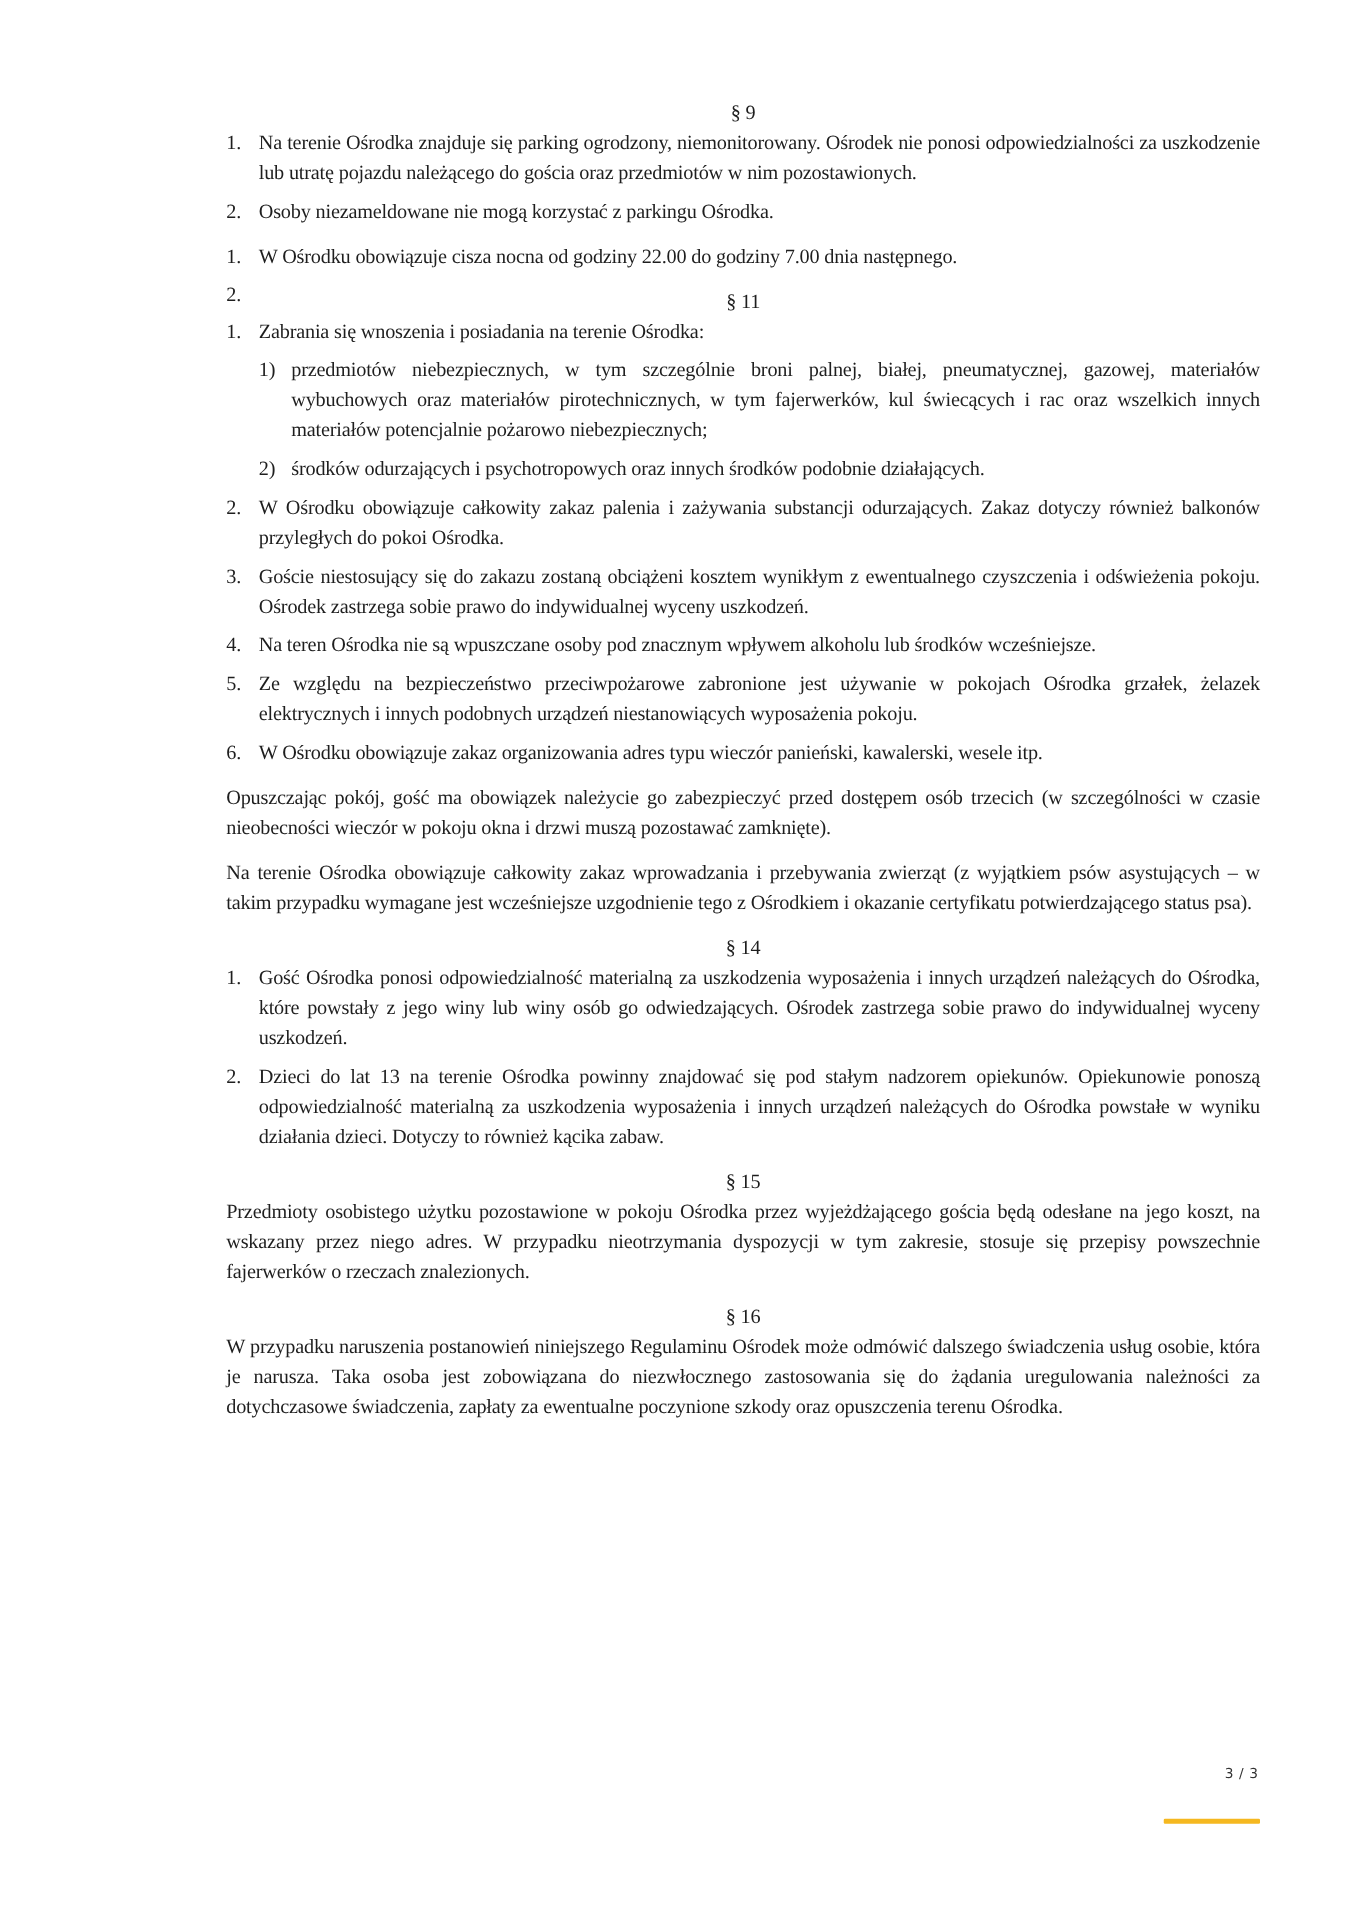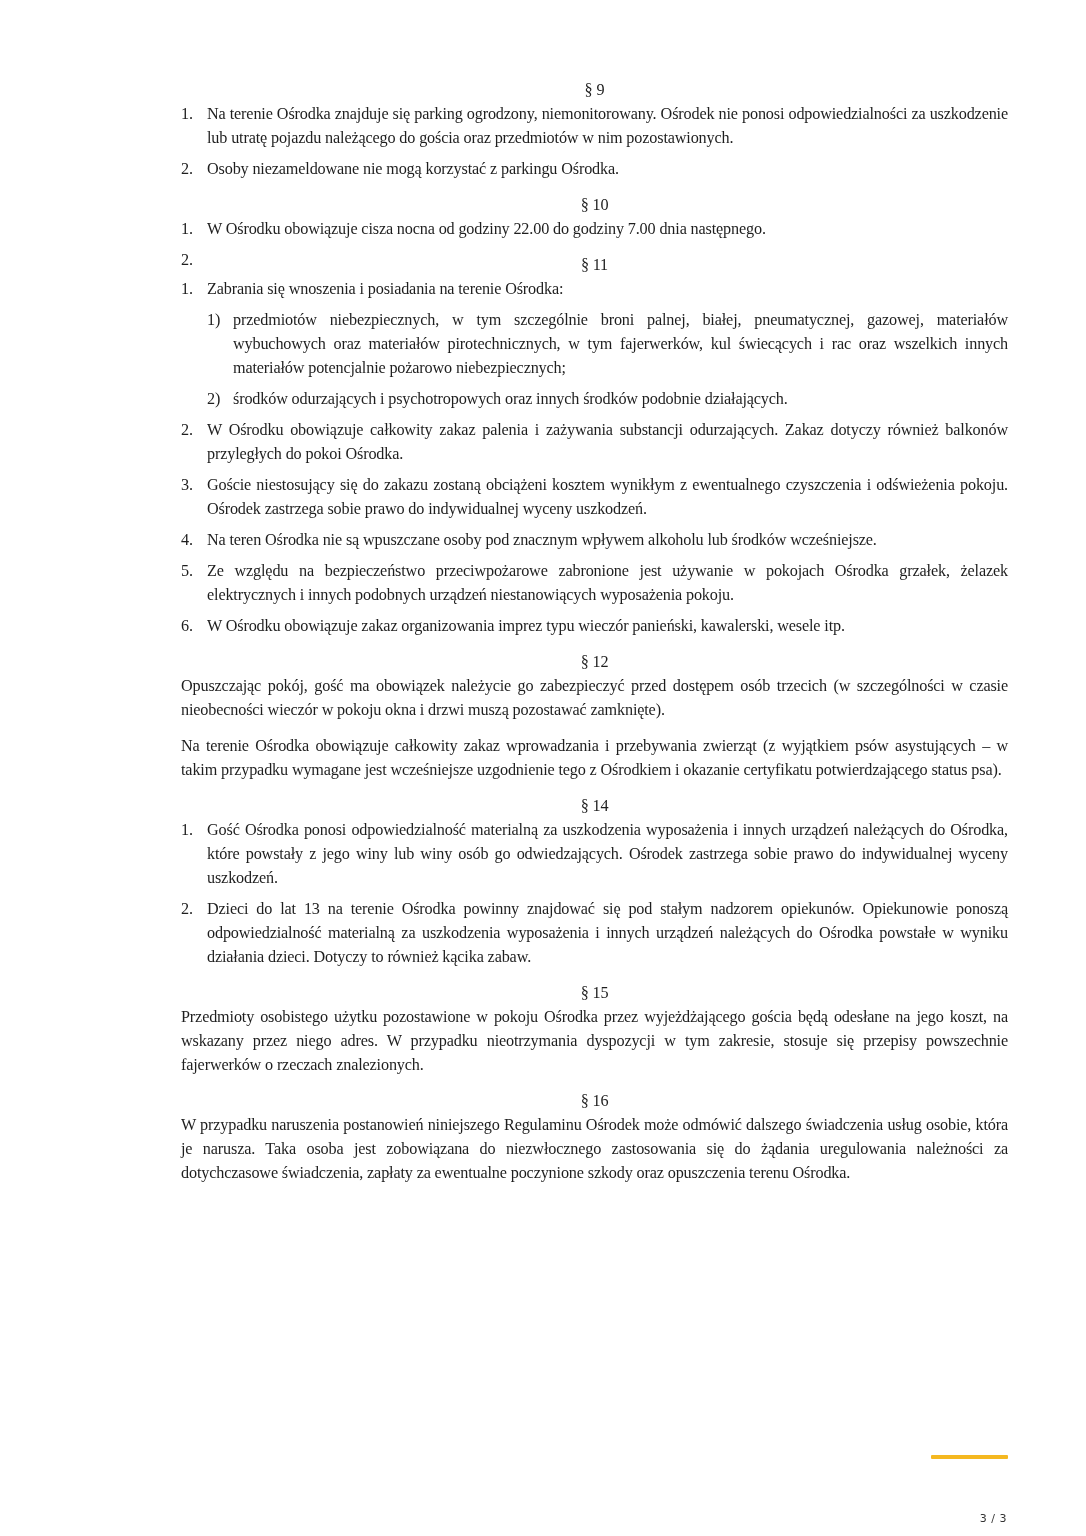--- a/index.html
+++ b/index.html
@@ -16,56 +16,54 @@
   .item .num { position: absolute; left: 0; top: 0; }
   .sub { position: relative; padding-left: 52px; margin-bottom: 7px; text-align: justify; }
   .sub .num { position: absolute; left: 26px; top: 0; }
   .para { text-align: justify; margin: 0; }
   .item:last-child { margin-bottom: 0; }
   .footer-bar {
     position: absolute; left: 931px; top: 1455px; width: 77px; height: 4px;
     background: #f5b820; border-radius: 1px;
   }
   .page-num {
-    position: absolute; right: 79px; top: 1512px;
+    position: absolute; right: 79px; top: 1412px;
     font-family: "DejaVu Sans", sans-serif; font-size: 11px; color: #333;
     letter-spacing: 0.5px;
   }
 </style>
 </head>
 <body>
 
 <div class="page">
 
   <div class="section">
     <p class="sec-title">§ 9</p>
     <div class="item"><span class="num">1.</span><span>Na terenie Ośrodka znajduje się parking ogrodzony, niemonitorowany. Ośrodek nie ponosi odpowiedzialności za uszkodzenie lub utratę pojazdu należącego do gościa oraz przedmiotów w nim pozostawionych.</span></div>
     <div class="item"><span class="num">2.</span><span>Osoby niezameldowane nie mogą korzystać z parkingu Ośrodka.</span></div>
   </div>
 
   <div class="section">
-    <p class="sec-title">§ 10</p>
     <div class="item"><span class="num">1.</span><span>W Ośrodku obowiązuje cisza nocna od godziny 22.00 do godziny 7.00 dnia następnego.</span></div>
     <div class="item"><span class="num">2.</span></div>
   </div>
 
   <div class="section">
     <p class="sec-title">§ 11</p>
     <div class="item"><span class="num">1.</span><span>Zabrania się wnoszenia i posiadania na terenie Ośrodka:</span></div>
     <div class="sub"><span class="num">1)</span><span>przedmiotów niebezpiecznych, w tym szczególnie broni palnej, białej, pneumatycznej, gazowej, materiałów wybuchowych oraz materiałów pirotechnicznych, w tym fajerwerków, kul świecących i rac oraz wszelkich innych materiałów potencjalnie pożarowo niebezpiecznych;</span></div>
     <div class="sub"><span class="num">2)</span><span>środków odurzających i psychotropowych oraz innych środków podobnie działających.</span></div>
     <div class="item"><span class="num">2.</span><span>W Ośrodku obowiązuje całkowity zakaz palenia i zażywania substancji odurzających. Zakaz dotyczy również balkonów przyległych do pokoi Ośrodka.</span></div>
     <div class="item"><span class="num">3.</span><span>Goście niestosujący się do zakazu zostaną obciążeni kosztem wynikłym z ewentualnego czyszczenia i odświeżenia pokoju. Ośrodek zastrzega sobie prawo do indywidualnej wyceny uszkodzeń.</span></div>
     <div class="item"><span class="num">4.</span><span>Na teren Ośrodka nie są wpuszczane osoby pod znacznym wpływem alkoholu lub środków wcześniejsze.</span></div>
     <div class="item"><span class="num">5.</span><span>Ze względu na bezpieczeństwo przeciwpożarowe zabronione jest używanie w pokojach Ośrodka grzałek, żelazek elektrycznych i innych podobnych urządzeń niestanowiących wyposażenia pokoju.</span></div>
-    <div class="item"><span class="num">6.</span><span>W Ośrodku obowiązuje zakaz organizowania imprez typu wieczór panieński, kawalerski, wesele itp.</span></div>
+    <div class="item"><span class="num">6.</span><span>W Ośrodku obowiązuje zakaz organizowania adres typu wieczór panieński, kawalerski, wesele itp.</span></div>
   </div>
 
   <div class="section">
-    <p class="sec-title">§ 12</p>
     <p class="para">Opuszczając pokój, gość ma obowiązek należycie go zabezpieczyć przed dostępem osób trzecich (w szczególności w czasie nieobecności wieczór w pokoju okna i drzwi muszą pozostawać zamknięte).</p>
   </div>
 
   <div class="section">
     <p class="para">Na terenie Ośrodka obowiązuje całkowity zakaz wprowadzania i przebywania zwierząt (z wyjątkiem psów asystujących – w takim przypadku wymagane jest wcześniejsze uzgodnienie tego z Ośrodkiem i okazanie certyfikatu potwierdzającego status psa).</p>
   </div>
 
   <div class="section">
     <p class="sec-title">§ 14</p>
     <div class="item"><span class="num">1.</span><span>Gość Ośrodka ponosi odpowiedzialność materialną za uszkodzenia wyposażenia i innych urządzeń należących do Ośrodka, które powstały z jego winy lub winy osób go odwiedzających. Ośrodek zastrzega sobie prawo do indywidualnej wyceny uszkodzeń.</span></div>

